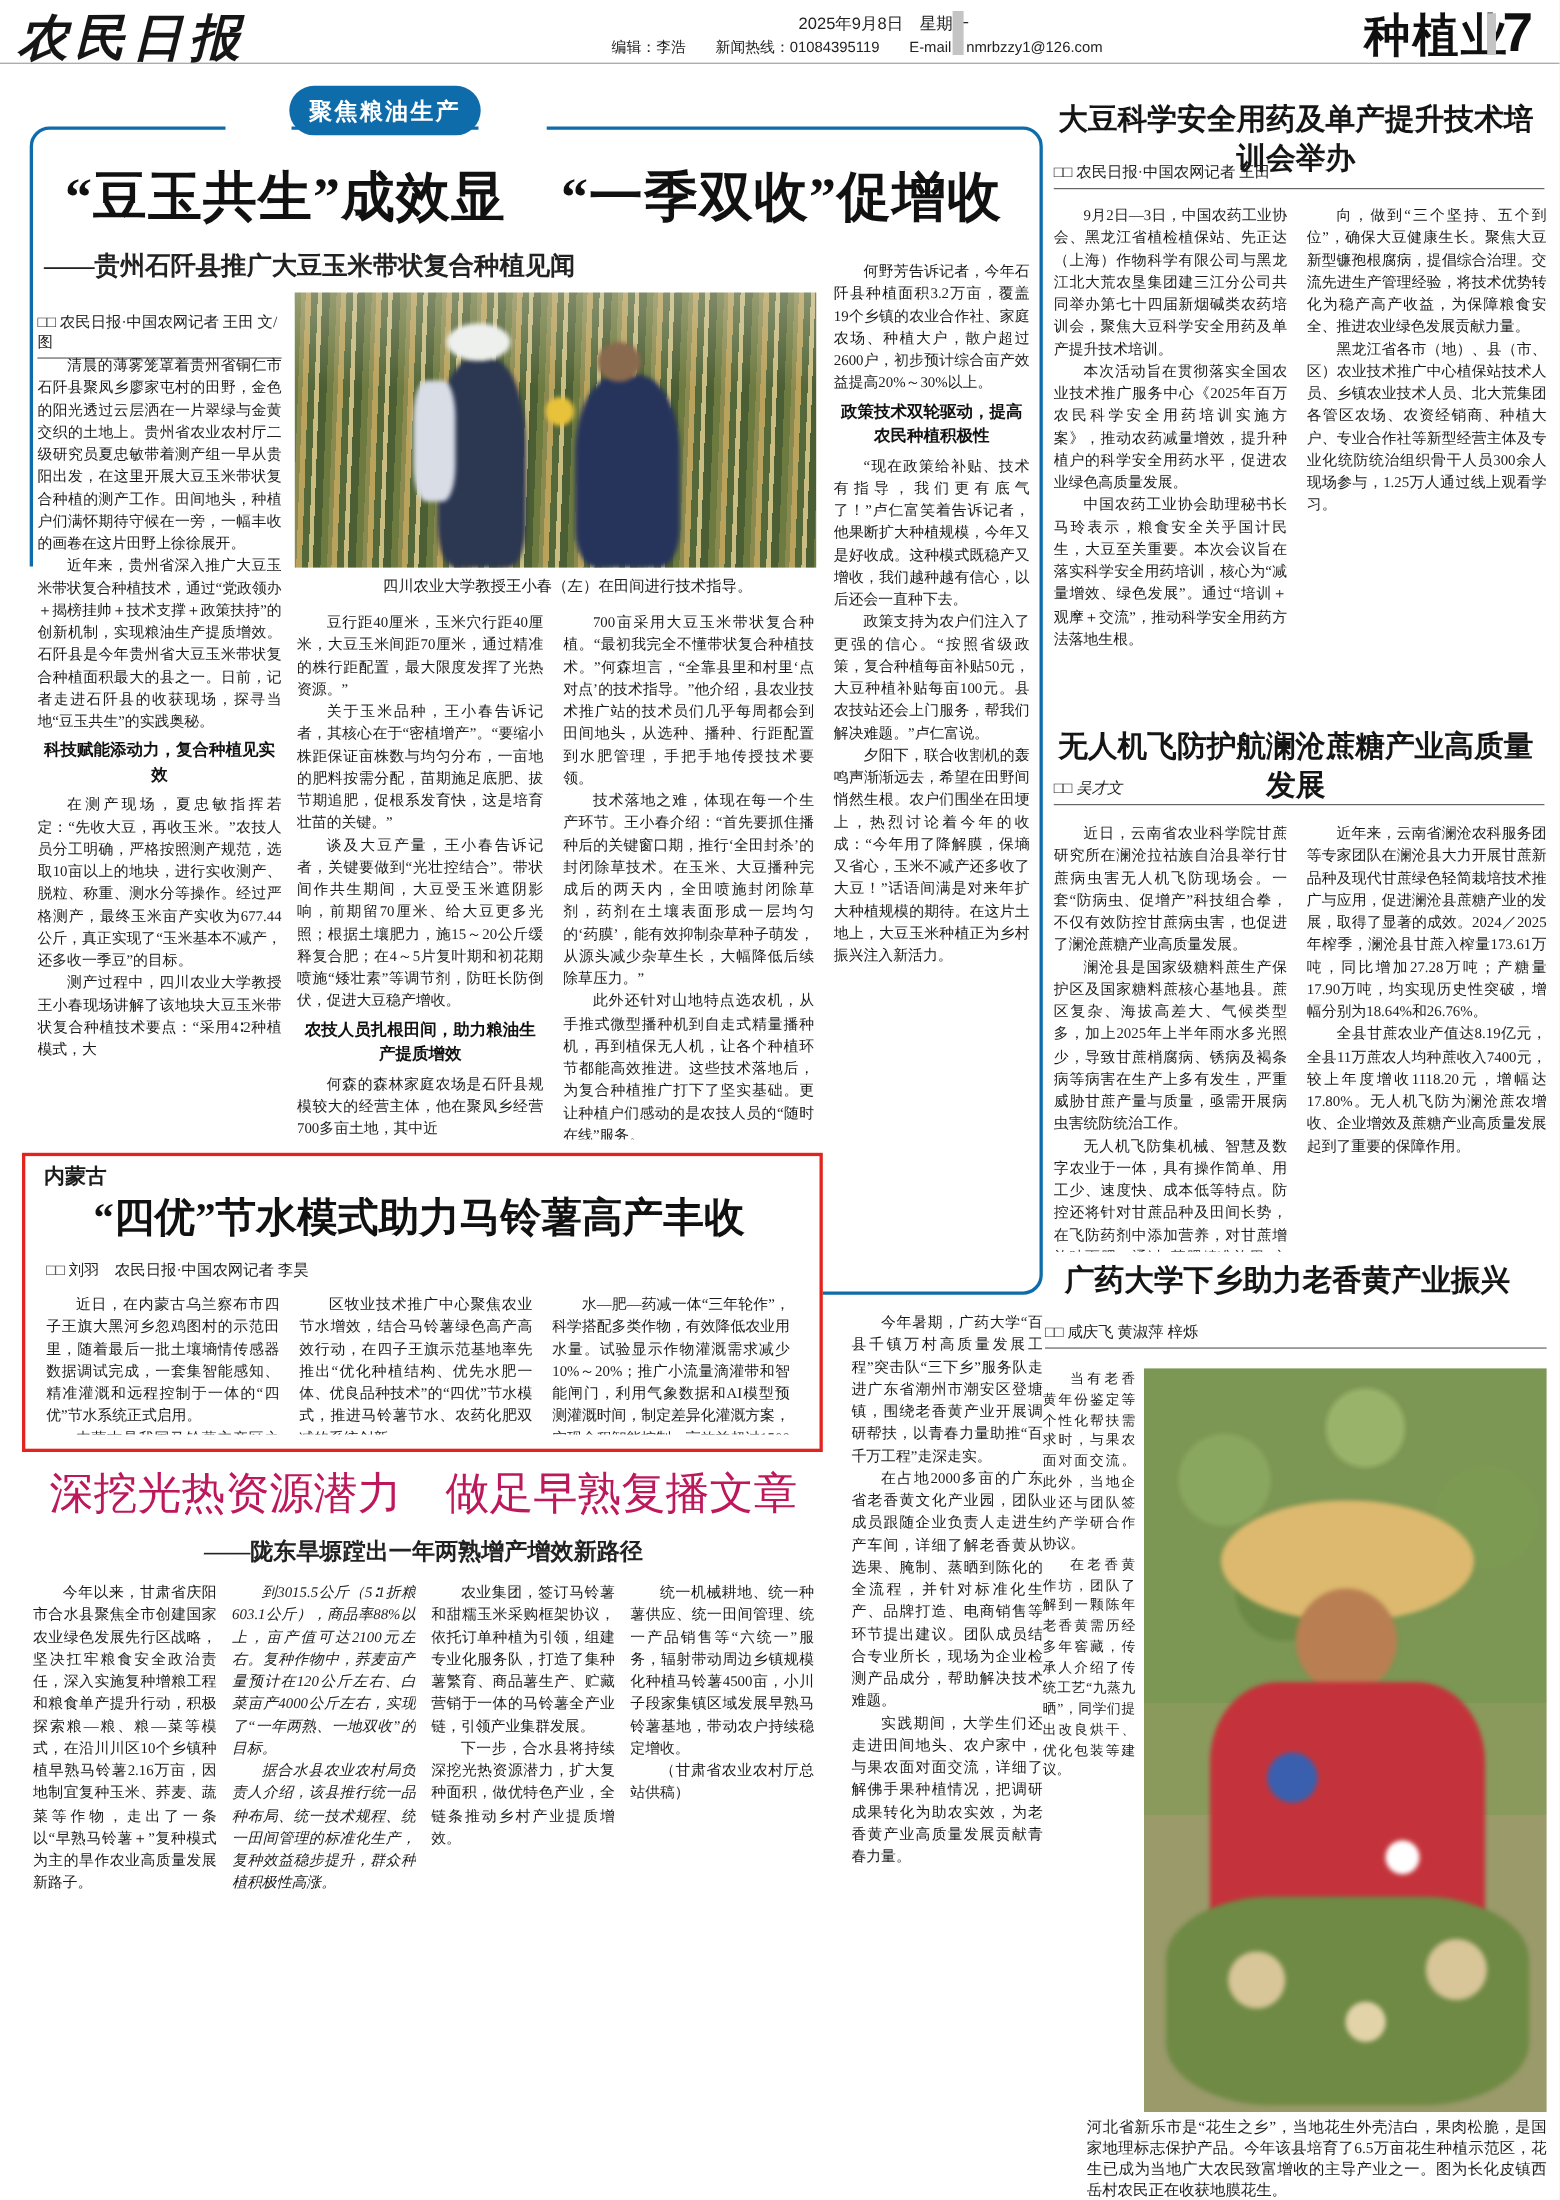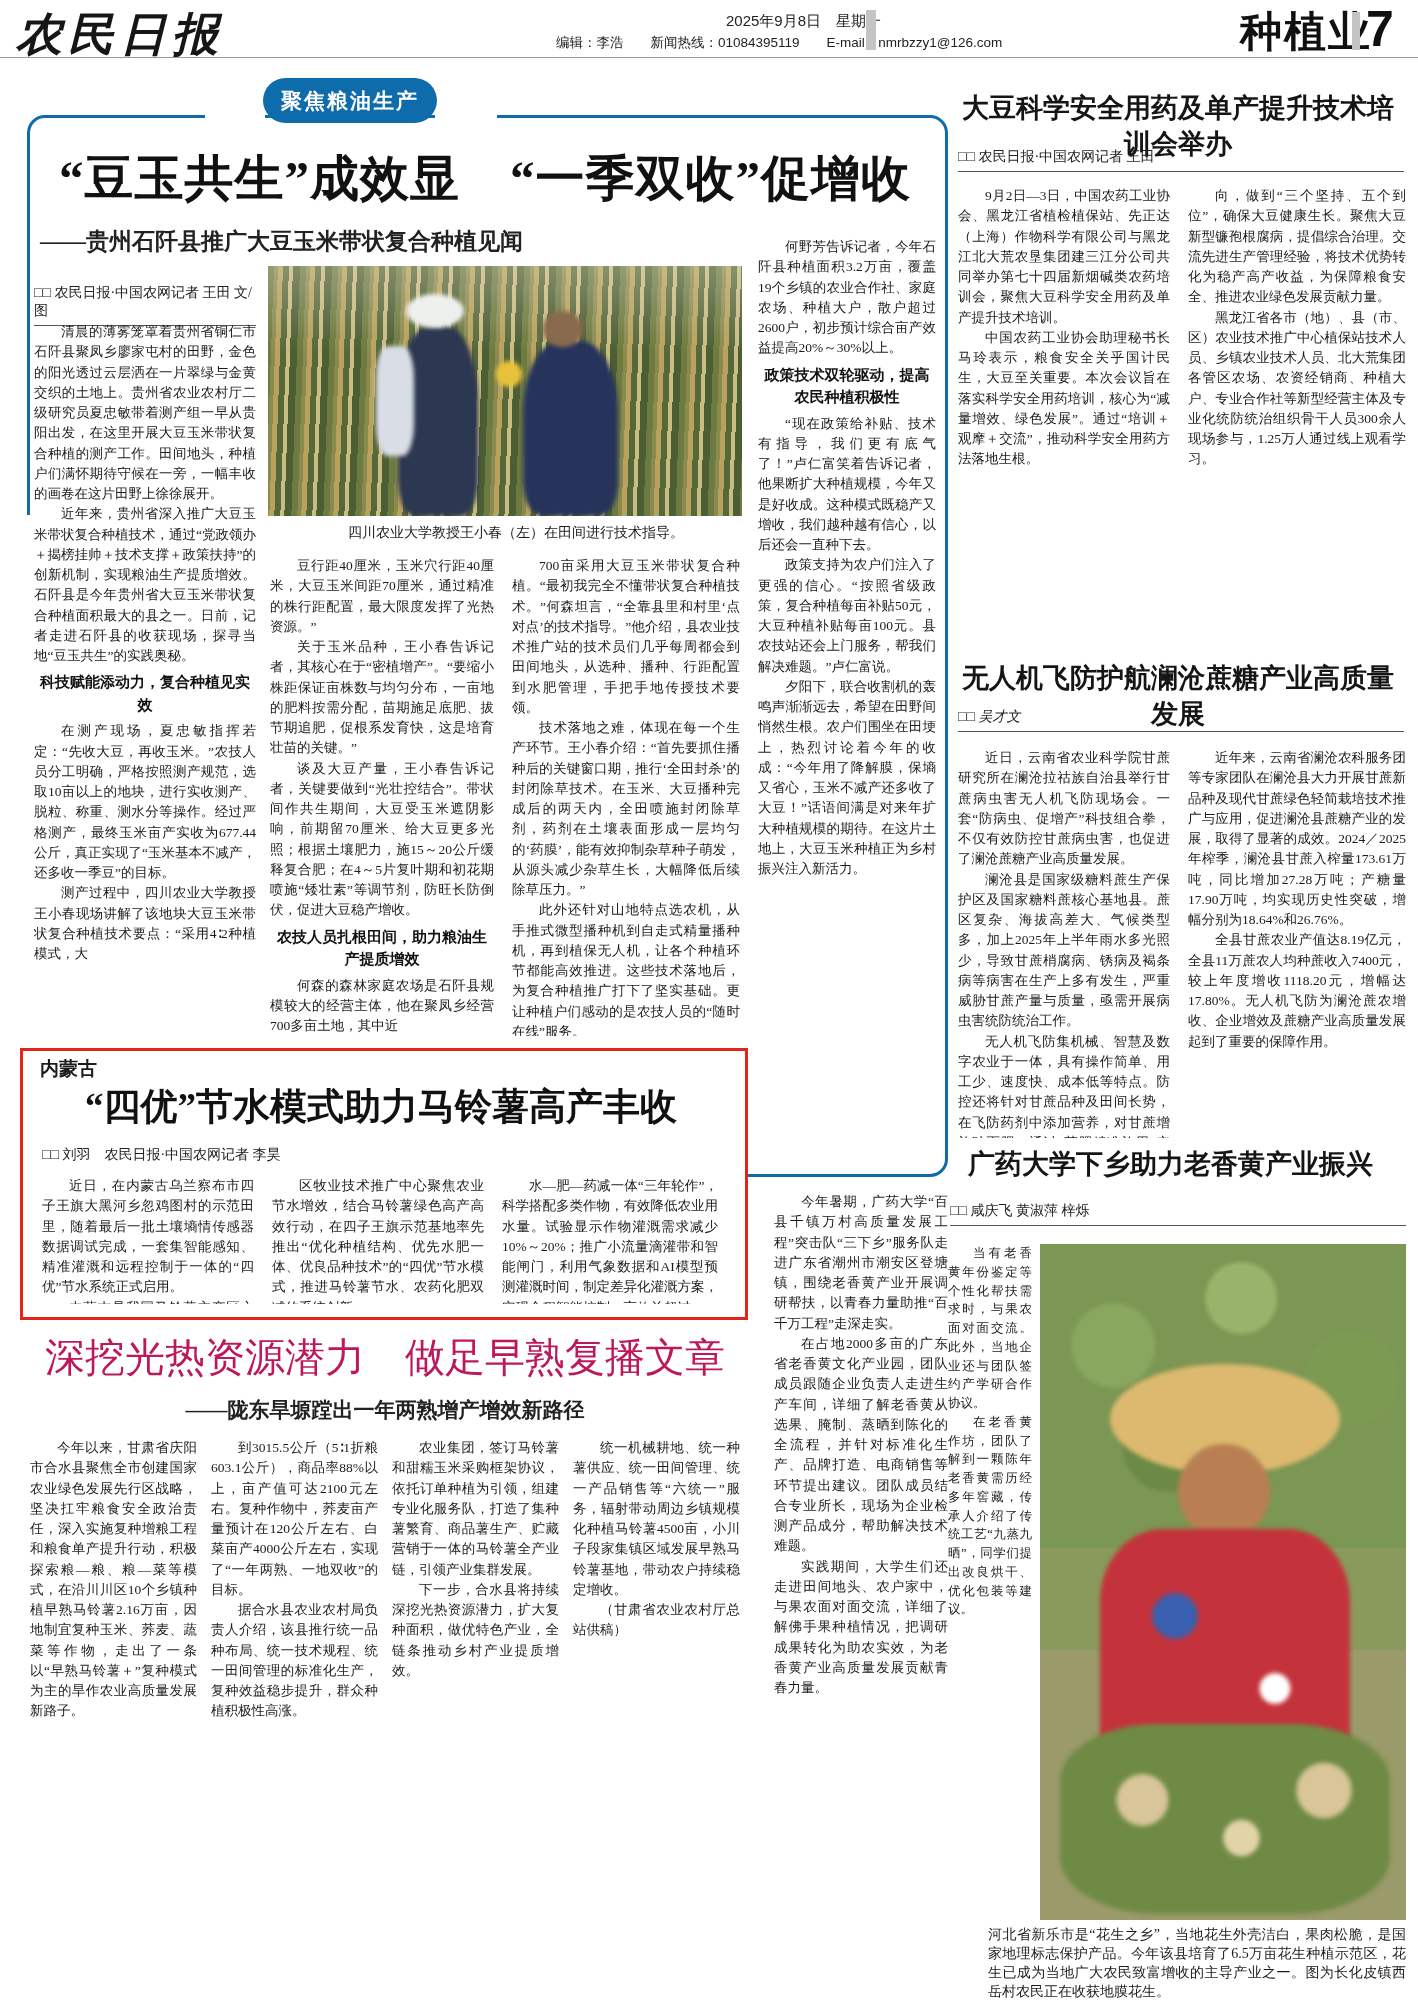--- a/index.html
+++ b/index.html
@@ -116,20 +116,21 @@
       <div class="b">政策技术双轮驱动，提高农民种植积极性</div>
       <p>“现在政策给补贴、技术有指导，我们更有底气了！”卢仁富笑着告诉记者，他果断扩大种植规模，今年又是好收成。这种模式既稳产又增收，我们越种越有信心，以后还会一直种下去。</p>
       <p>政策支持为农户们注入了更强的信心。“按照省级政策，复合种植每亩补贴50元，大豆种植补贴每亩100元。县农技站还会上门服务，帮我们解决难题。”卢仁富说。</p>
       <p>夕阳下，联合收割机的轰鸣声渐渐远去，希望在田野间悄然生根。农户们围坐在田埂上，热烈讨论着今年的收成：“今年用了降解膜，保墒又省心，玉米不减产还多收了大豆！”话语间满是对来年扩大种植规模的期待。在这片土地上，大豆玉米种植正为乡村振兴注入新活力。</p>
     </div>
 
   <div class="abs rc-headline" style="left:950px;top:90px;width:456px;">大豆科学安全用药及单产提升技术培训会举办</div>
   <div class="abs byline" style="left:958px;top:148px;width:446px;">□□ 农民日报·中国农网记者 王田</div>
   <div class="col" style="left:958px;top:186px;width:212px;height:454px;">
       <p>9月2日—3日，中国农药工业协会、黑龙江省植检植保站、先正达（上海）作物科学有限公司与黑龙江北大荒农垦集团建三江分公司共同举办第七十四届新烟碱类农药培训会，聚焦大豆科学安全用药及单产提升技术培训。</p>
+      <p>本次活动旨在贯彻落实全国农业技术推广服务中心《2025年百万农民科学安全用药培训实施方案》，推动农药减量增效，提升种植户的科学安全用药水平，促进农业绿色高质量发展。</p>
       <p>中国农药工业协会助理秘书长马玲表示，粮食安全关乎国计民生，大豆至关重要。本次会议旨在落实科学安全用药培训，核心为“减量增效、绿色发展”。通过“培训＋观摩＋交流”，推动科学安全用药方法落地生根。</p>
     </div>
   <div class="col" style="left:1188px;top:186px;width:218px;height:454px;">
       <p>向，做到“三个坚持、五个到位”，确保大豆健康生长。聚焦大豆新型镰孢根腐病，提倡综合治理。交流先进生产管理经验，将技术优势转化为稳产高产收益，为保障粮食安全、推进农业绿色发展贡献力量。</p>
       <p>黑龙江省各市（地）、县（市、区）农业技术推广中心植保站技术人员、乡镇农业技术人员、北大荒集团各管区农场、农资经销商、种植大户、专业合作社等新型经营主体及专业化统防统治组织骨干人员300余人现场参与，1.25万人通过线上观看学习。</p>
     </div>
 
   <div class="abs rc-headline" style="left:950px;top:660px;width:456px;">无人机飞防护航澜沧蔗糖产业高质量发展</div>
   <div class="abs byline" style="left:958px;top:708px;width:446px;font-style:italic;">□□ 吴才文</div>
   <div class="col" style="left:958px;top:748px;width:212px;height:390px;">
@@ -178,21 +179,21 @@
     </div>
   <div class="col" style="left:502px;top:1176px;width:216px;height:128px;z-index:5;">
       <p>水—肥—药减一体“三年轮作”，科学搭配多类作物，有效降低农业用水量。试验显示作物灌溉需求减少10%～20%；推广小流量滴灌带和智能闸门，利用气象数据和AI模型预测灌溉时间，制定差异化灌溉方案，实现全程智能控制，亩效益超过1500元。</p>
     </div>
 
   <div class="abs deep-headline">深挖光热资源潜力　做足早熟复播文章</div>
   <div class="abs deep-subtitle">——陇东旱塬蹚出一年两熟增产增效新路径</div>
   <div class="col" style="left:30px;top:1438px;width:167px;height:558px;">
       <p>今年以来，甘肃省庆阳市合水县聚焦全市创建国家农业绿色发展先行区战略，坚决扛牢粮食安全政治责任，深入实施复种增粮工程和粮食单产提升行动，积极探索粮—粮、粮—菜等模式，在沿川川区10个乡镇种植早熟马铃薯2.16万亩，因地制宜复种玉米、荞麦、蔬菜等作物，走出了一条以“早熟马铃薯＋”复种模式为主的旱作农业高质量发展新路子。</p>
     </div>
-  <div class="col" style="left:211px;top:1438px;width:167px;height:558px;">
+  <div class="col" style="left:211px;top:1438px;width:167px;height:558px;font-style:italic;">
       <p>到3015.5公斤（5∶1折粮603.1公斤），商品率88%以上，亩产值可达2100元左右。复种作物中，荞麦亩产量预计在120公斤左右、白菜亩产4000公斤左右，实现了“一年两熟、一地双收”的目标。</p>
       <p>据合水县农业农村局负责人介绍，该县推行统一品种布局、统一技术规程、统一田间管理的标准化生产，复种效益稳步提升，群众种植积极性高涨。</p>
     </div>
   <div class="col" style="left:392px;top:1438px;width:167px;height:558px;">
       <p>农业集团，签订马铃薯和甜糯玉米采购框架协议，依托订单种植为引领，组建专业化服务队，打造了集种薯繁育、商品薯生产、贮藏营销于一体的马铃薯全产业链，引领产业集群发展。</p>
       <p>下一步，合水县将持续深挖光热资源潜力，扩大复种面积，做优特色产业，全链条推动乡村产业提质增效。</p>
     </div>
   <div class="col" style="left:573px;top:1438px;width:167px;height:558px;">
       <p>统一机械耕地、统一种薯供应、统一田间管理、统一产品销售等“六统一”服务，辐射带动周边乡镇规模化种植马铃薯4500亩，小川子段家集镇区域发展早熟马铃薯基地，带动农户持续稳定增收。</p>
       <p>（甘肃省农业农村厅总站供稿）</p>

